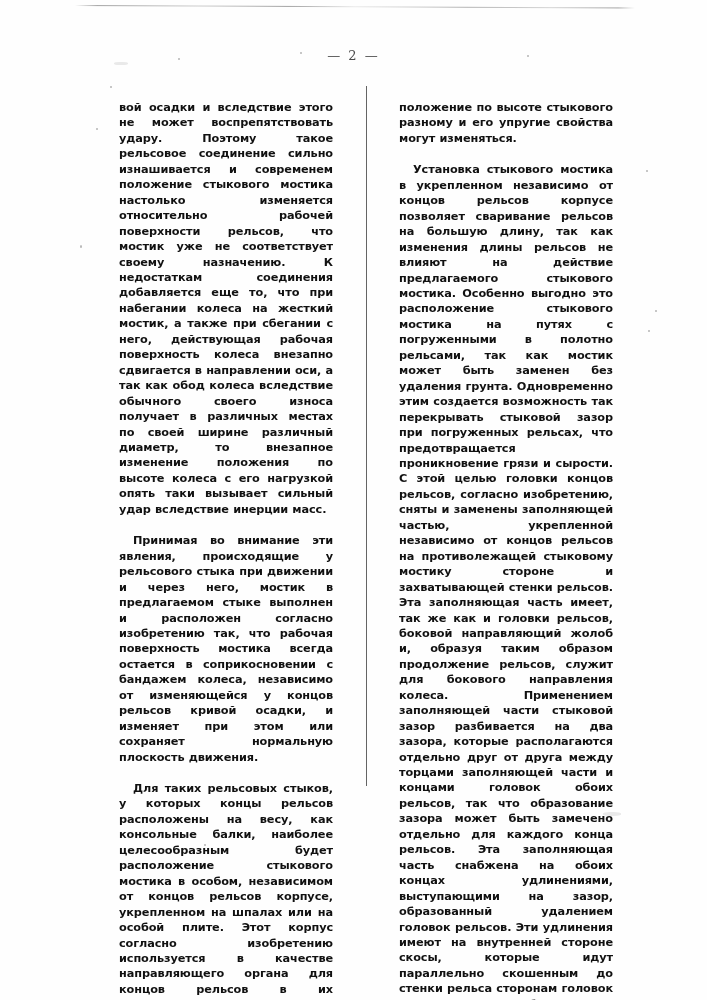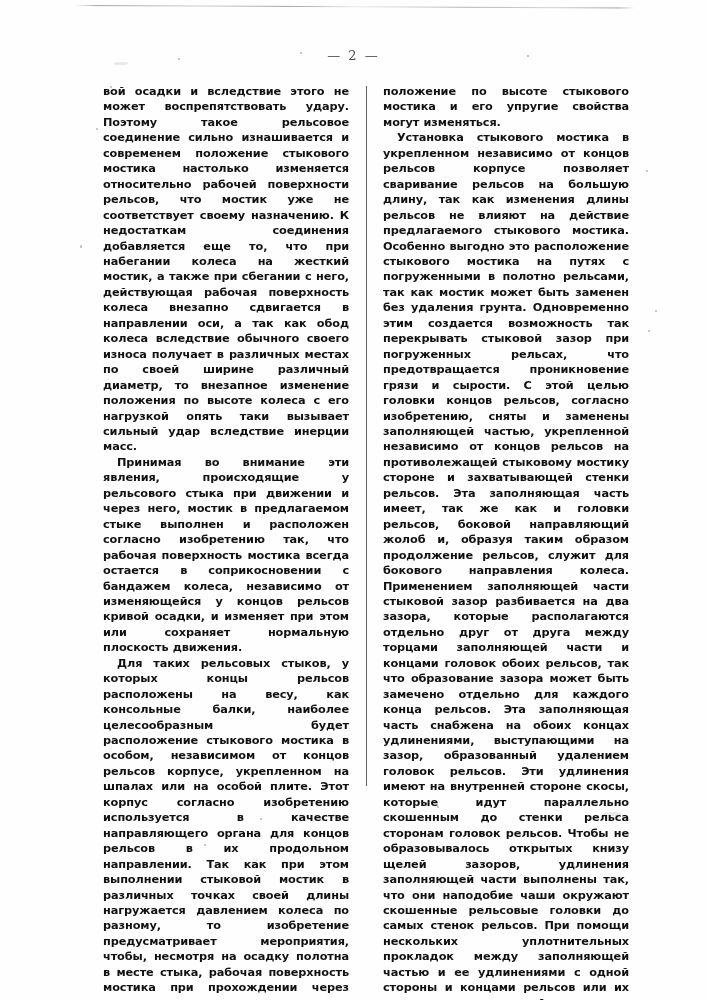--- a/index.html
+++ b/index.html
@@ -91,21 +91,21 @@
     position: absolute;
     left: 366px;
     top: 86px;
     width: 1px;
     height: 700px;
     background: #3d3d3d;
     opacity: 0.8;
   }
 
   .col p {
-    margin: 0;
+    margin: 16px;
   }
 
   .col p.indent {
     text-indent: 14px;
   }
 
   
   .col p { text-align-last: left; }
 
   .smudge {
@@ -144,19 +144,19 @@
 
   <div class="columns">
 
     <div class="col col-left">
       <p>вой осадки и вследствие этого не может воспрепятствовать удару. Поэтому такое рельсовое соединение сильно изнашивается и современем положение стыкового мостика настолько изменяется относительно рабочей поверхности рельсов, что мостик уже не соответствует своему назначению. К недостаткам соединения добавляется еще то, что при набегании колеса на жесткий мостик, а также при сбегании с него, действующая рабочая поверхность колеса внезапно сдвигается в направлении оси, а так как обод колеса вследствие обычного своего износа получает в различных местах по своей ширине различный диаметр, то внезапное изменение положения по высоте колеса с его нагрузкой опять таки вызывает сильный удар вследствие инерции масс.</p>
       <p class="indent">Принимая во внимание эти явления, происходящие у рельсового стыка при движении и через него, мостик в предлагаемом стыке выполнен и расположен согласно изобретению так, что рабочая поверхность мостика всегда остается в соприкосновении с бандажем колеса, независимо от изменяющейся у концов рельсов кривой осадки, и изменяет при этом или сохраняет нормальную плоскость движения.</p>
       <p class="indent">Для таких рельсовых стыков, у которых концы рельсов расположены на весу, как консольные балки, наиболее целесообразным будет расположение стыкового мостика в особом, независимом от концов рельсов корпусе, укрепленном на шпалах или на особой плите. Этот корпус согласно изобретению используется в качестве направляющего органа для концов рельсов в их продольном направлении. Так как при этом выполнении стыковой мостик в различных точках своей длины нагружается давлением колеса по разному, то изобретение предусматривает мероприятия, чтобы, несмотря на осадку полотна в месте стыка, рабочая поверхность мостика при прохождении через него колеса устанавливалась в каждой точке длины на высоту нормальной траектории. В соответствии с наступающим современем износом головок рельсов и стыкового мостика изобретение предусматривает устройства, посредством коих</p>
     </div>
 
     <div class="col col-right">
-      <p>положение по высоте стыкового мостика и его упругие свойства могут изменяться.</p>
+      <p>положение по высоте стыкового разному и его упругие свойства могут изменяться.</p>
       <p class="indent">Установка стыкового мостика в укрепленном независимо от концов рельсов корпусе позволяет сваривание рельсов на большую длину, так как изменения длины рельсов не влияют на действие предлагаемого стыкового мостика. Особенно выгодно это расположение стыкового мостика на путях с погруженными в полотно рельсами, так как мостик может быть заменен без удаления грунта. Одновременно этим создается возможность так перекрывать стыковой зазор при погруженных рельсах, что предотвращается проникновение грязи и сырости. С этой целью головки концов рельсов, согласно изобретению, сняты и заменены заполняющей частью, укрепленной независимо от концов рельсов на противолежащей стыковому мостику стороне и захватывающей стенки рельсов. Эта заполняющая часть имеет, так же как и головки рельсов, боковой направляющий жолоб и, образуя таким образом продолжение рельсов, служит для бокового направления колеса. Применением заполняющей части стыковой зазор разбивается на два зазора, которые располагаются отдельно друг от друга между торцами заполняющей части и концами головок обоих рельсов, так что образование зазора может быть замечено отдельно для каждого конца рельсов. Эта заполняющая часть снабжена на обоих концах удлинениями, выступающими на зазор, образованный удалением головок рельсов. Эти удлинения имеют на внутренней стороне скосы, которые идут параллельно скошенным до стенки рельса сторонам головок рельсов. Чтобы не образовывалось открытых книзу щелей зазоров, удлинения заполняющей части выполнены так, что они наподобие чаши окружают скошенные рельсовые головки до самых стенок рельсов. При помощи нескольких уплотнительных прокладок между заполняющей частью и ее удлинениями с одной стороны и концами рельсов или их стенками с другой стороны, задерживается проникновение воды в полотно. Заполняющая часть, так же как и мостик, расположена независимо от концов рельсов в коробке и</p>
     </div>
 
   </div>
 
 </div>
 
 </body></html>

